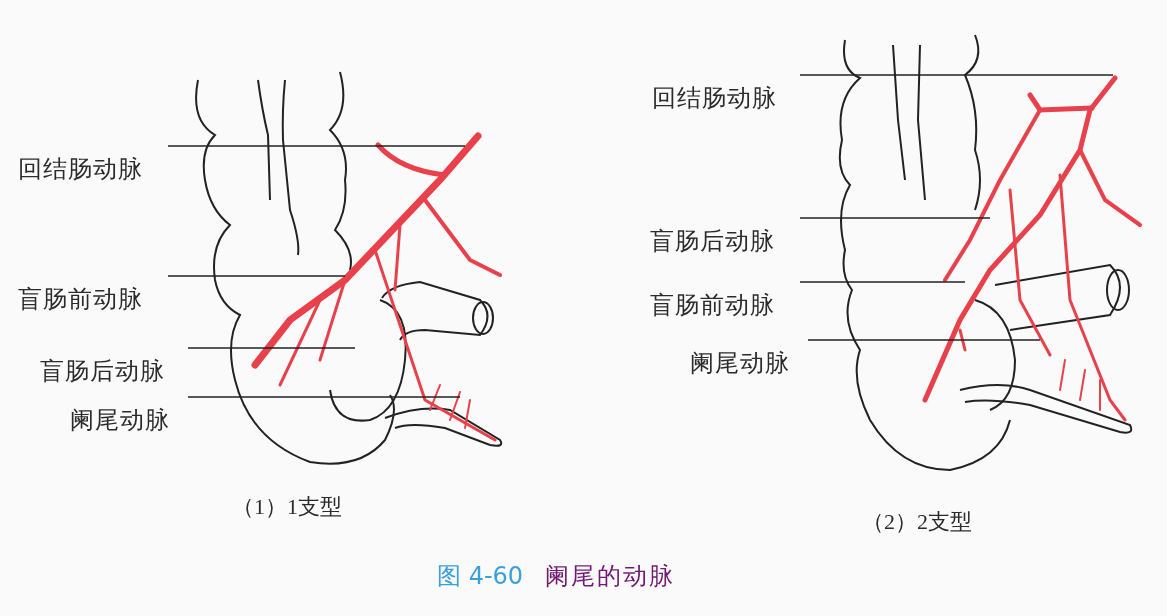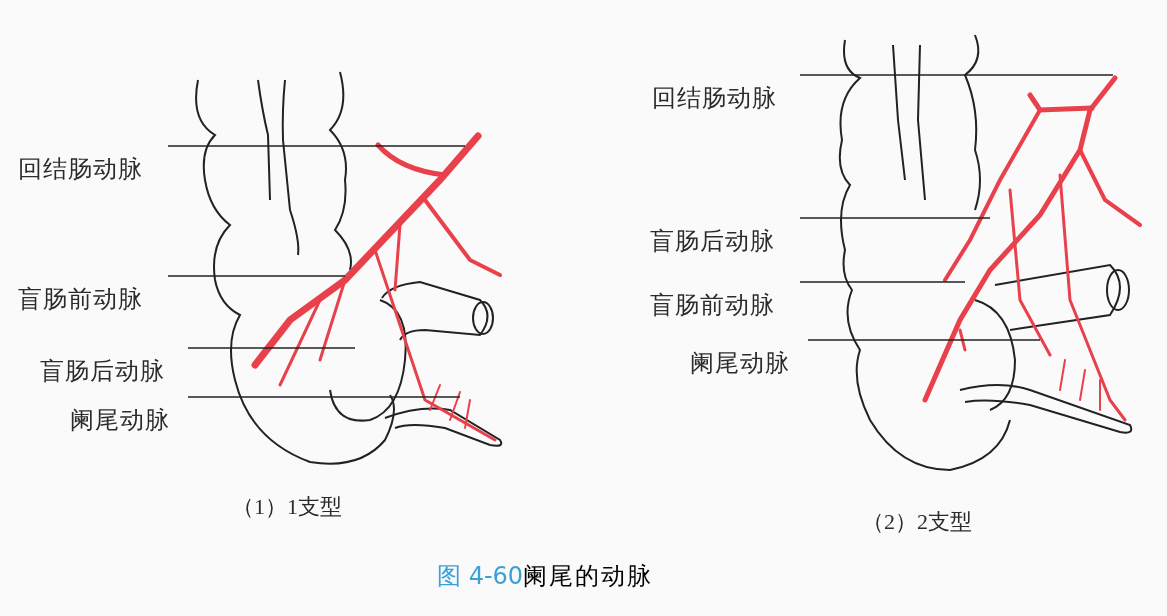--- a/index.html
+++ b/index.html
@@ -8,22 +8,22 @@
     font-family: "DejaVu Sans", sans-serif;
   }
   .label {
     position: absolute; font-size: 24px; color: #2b2b2b; white-space: nowrap;
     line-height: 30px; letter-spacing: 1px; margin-top: 23px;
   }
   .sub-caption {
     position: absolute; font-family: Liberation Serif, serif; font-size: 22px; color: #2b2b2b;
   }
   .fig-caption { position: absolute; left: 437px; top: 560px; font-size: 24px; white-space: nowrap; }
-  .fig-num { color: #3aa0d8; }
-  .fig-title { color: #000000; letter-spacing: 2px; }
+  .fig-num { color: #3aa0d8; margin-right: 22px; }
+  .fig-title { color: #701a75; letter-spacing: 2px; }
   svg.art { position: absolute; left: 0; top: 0; }
 </style>
 </head>
 <body>
 
 <svg class="art" width="1167" height="616">
 
   <g fill="none" stroke="#222" stroke-width="2">
 
     <path d="M198 80 Q190 120 215 135 Q200 150 205 180 Q210 210 230 225 Q210 245 215 280 Q220 305 240 315 Q225 340 235 380 Q250 440 310 462 Q360 470 385 440 Q400 410 390 395"></path>

